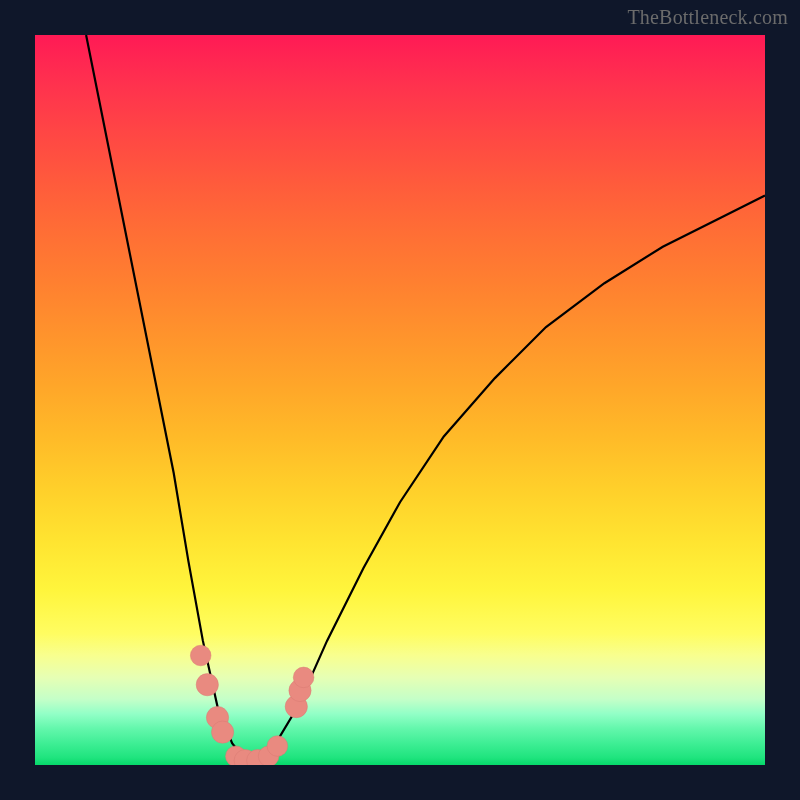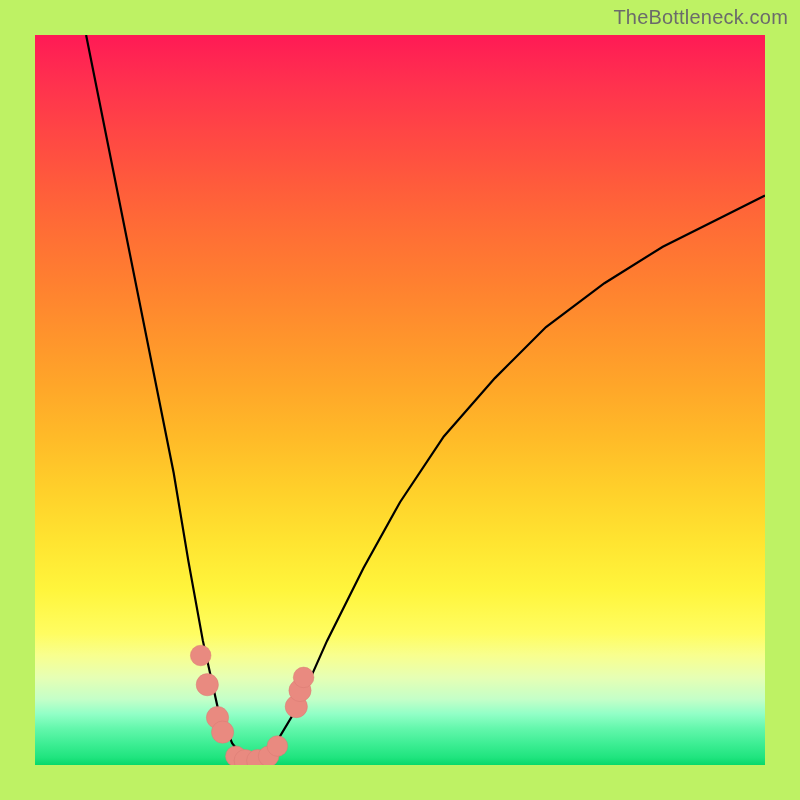--- a/index.html
+++ b/index.html
@@ -10,21 +10,22 @@
     background: #000;
     font-family: Arial, Helvetica, sans-serif;
     overflow: hidden;
   }
   .frame {
     position: absolute;
     top: 0;
     left: 0;
     width: 800px;
     height: 800px;
-    background: #bef264;
+    background: #0f172a;
+    font-family: Liberation Serif, serif;
   }
   .plot-area {
     position: absolute;
     top: 35px;
     left: 35px;
     width: 730px;
     height: 730px;
     overflow: hidden;
   }
   .gradient {

